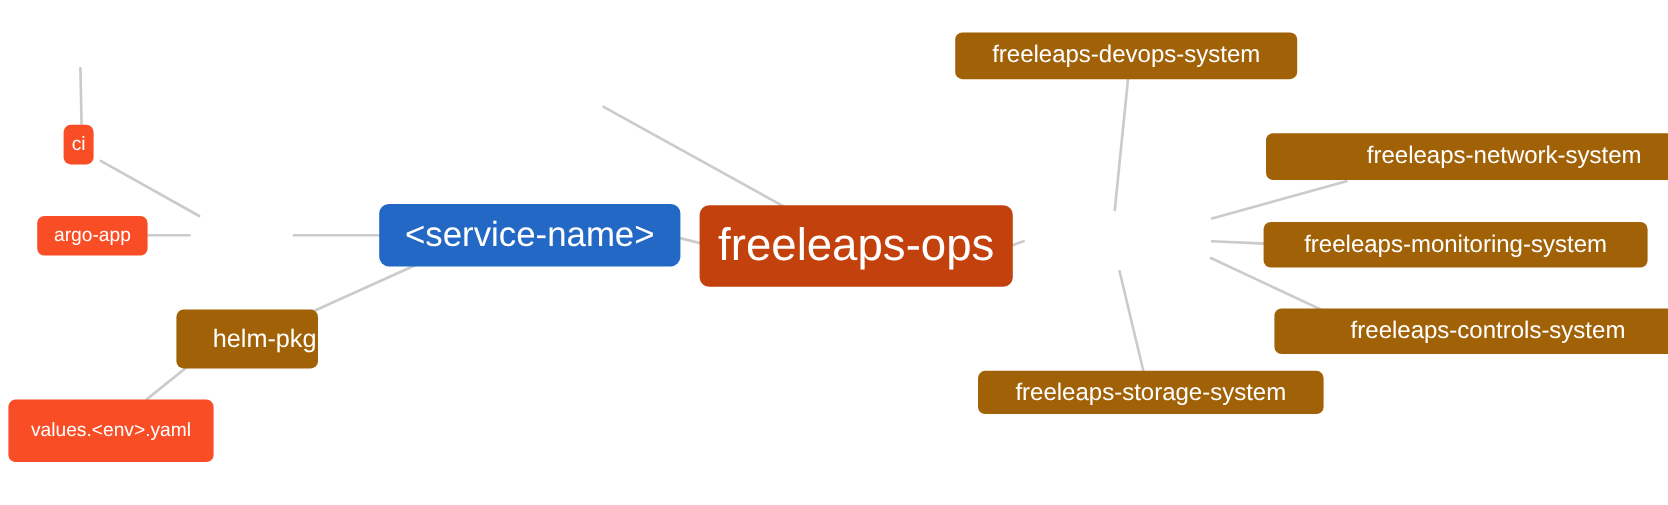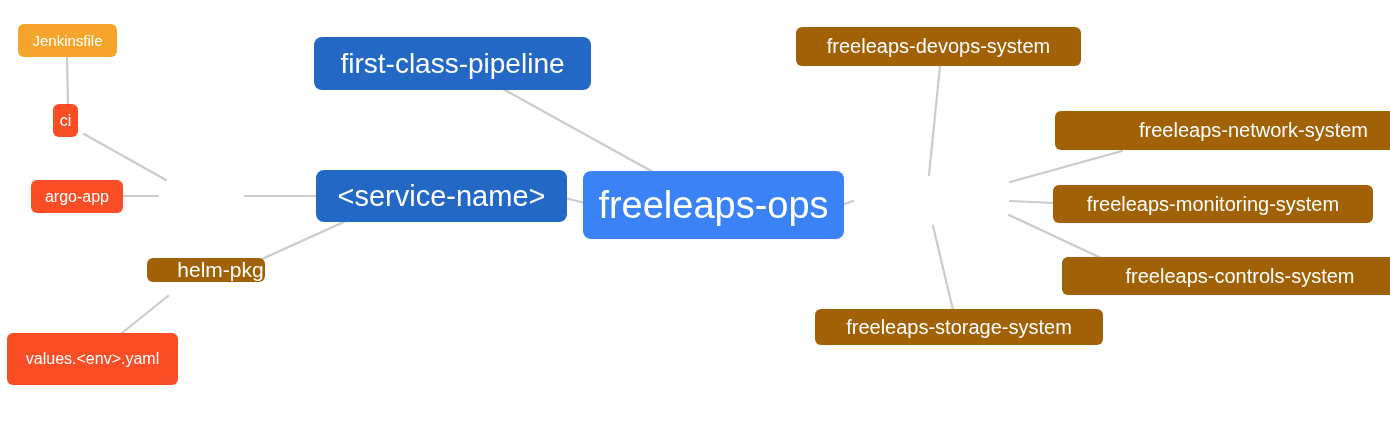--- a/index.html
+++ b/index.html
@@ -32,28 +32,28 @@
     white-space: nowrap;
     border-radius: 6px;
     box-sizing: border-box;
     cursor: pointer;
   }
   .node.big { border-radius: 8px; }
   .blue   { background: #2268c4; }
   .green  { background: #a16207; }
   .red    { background: #f94d26; }
   .orange { background: #f6a42b; }
-  .dark   { background: #3b82f6; }
+  .dark   { background: #c2410c; }
 
   
   #n-jenkinsfile        { left: 18px;   top: 24px;  width: 99px;  height: 33px;  font-size: 15px; }
   #n-ci                 { left: 53px;   top: 104px; width: 25px;  height: 33px;  font-size: 16px; }
   #n-argo-app           { left: 31px;   top: 180px; width: 92px;  height: 33px;  font-size: 16px; }
   #n-env                { left: 158px;  top: 177px; width: 87px;  height: 37px;  font-size: 20px; }
-  #n-helm-pkg           { left: 147px;  top: 258px; width: 118px; height: 24px;  font-size: 21px; padding-left: 29px; }
+  #n-helm-pkg           { left: 147px;  top: 258px; width: 118px; height: 49px;  font-size: 21px; padding-left: 29px; }
   #n-values-env-yaml    { left: 7px;    top: 333px; width: 171px; height: 52px;  font-size: 16px; }
   #n-first-class-pipeline { left: 314px; top: 37px;  width: 277px; height: 53px; font-size: 28px; }
   #n-service-name       { left: 316px;  top: 170px; width: 251px; height: 52px;  font-size: 29px; }
   #n-freeleaps-ops      { left: 583px;  top: 171px; width: 261px; height: 68px;  font-size: 38px; }
   #n-manifests          { left: 851px;  top: 174px; width: 160px; height: 53px;  font-size: 28px; }
   #n-devops-system      { left: 796px;  top: 27px;  width: 285px; height: 39px;  font-size: 20px; }
   #n-network-system     { left: 1055px; top: 111px; width: 349px; height: 39px;  font-size: 20px; padding-left: 48px; }
   #n-monitoring-system  { left: 1053px; top: 185px; width: 320px; height: 38px;  font-size: 20px; }
   #n-controls-system    { left: 1062px; top: 257px; width: 356px; height: 38px;  font-size: 20px; }
   #n-storage-system     { left: 815px;  top: 309px; width: 288px; height: 36px;  font-size: 20px; }
@@ -73,26 +73,24 @@
     <line x1="565" y1="198" x2="585" y2="203"></line>
     <line x1="503" y1="89" x2="653" y2="172"></line>
     <line x1="842" y1="205" x2="853" y2="201"></line>
     <line x1="929" y1="175" x2="940" y2="66"></line>
     <line x1="1010" y1="182" x2="1122" y2="151"></line>
     <line x1="1010" y1="201" x2="1054" y2="203"></line>
     <line x1="1009" y1="215" x2="1101" y2="258"></line>
     <line x1="933" y1="226" x2="953" y2="310"></line>
   </svg>
 
-  <div class="node orange" id="n-jenkinsfile">Jenkinsfile</div>
   <div class="node red" id="n-ci">ci</div>
   <div class="node red" id="n-argo-app">argo-app</div>
   <div class="node green" id="n-helm-pkg">helm-pkg</div>
   <div class="node red" id="n-values-env-yaml">values.&lt;env&gt;.yaml</div>
-  <div class="node blue big" id="n-first-class-pipeline">first-class-pipeline</div>
   <div class="node blue big" id="n-service-name">&lt;service-name&gt;</div>
   <div class="node dark big" id="n-freeleaps-ops">freeleaps-ops</div>
   <div class="node green" id="n-devops-system">freeleaps-devops-system</div>
   <div class="node green" id="n-network-system">freeleaps-network-system</div>
   <div class="node green" id="n-monitoring-system">freeleaps-monitoring-system</div>
   <div class="node green" id="n-controls-system">freeleaps-controls-system</div>
   <div class="node green" id="n-storage-system">freeleaps-storage-system</div>
 
 </div>
 

